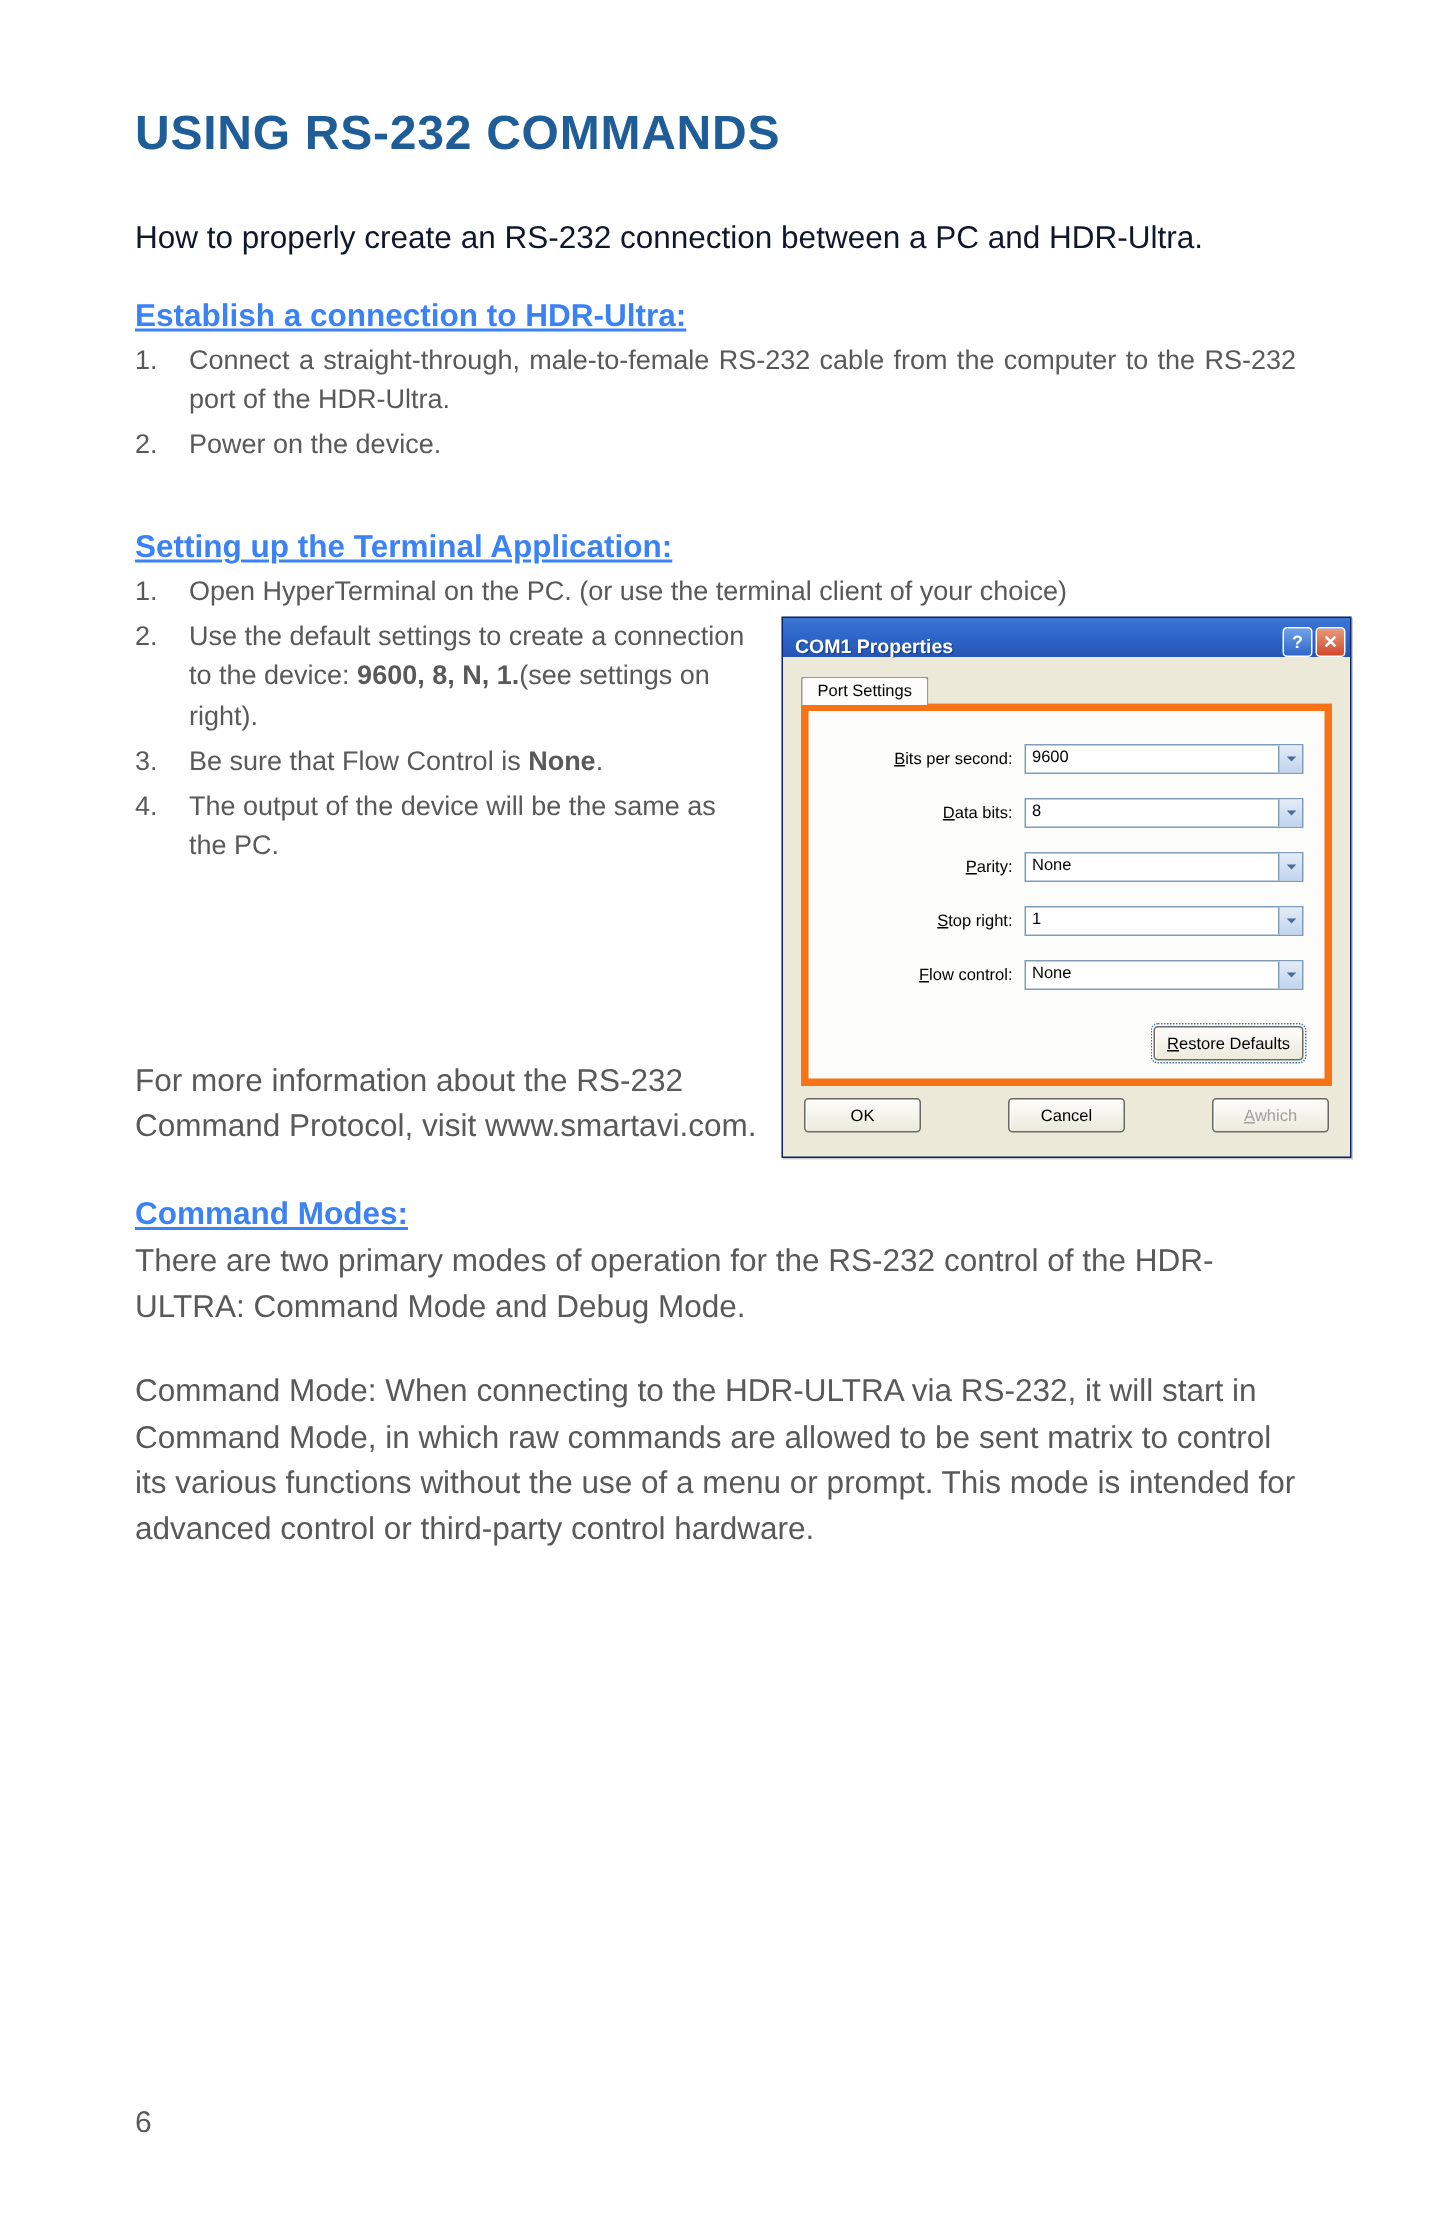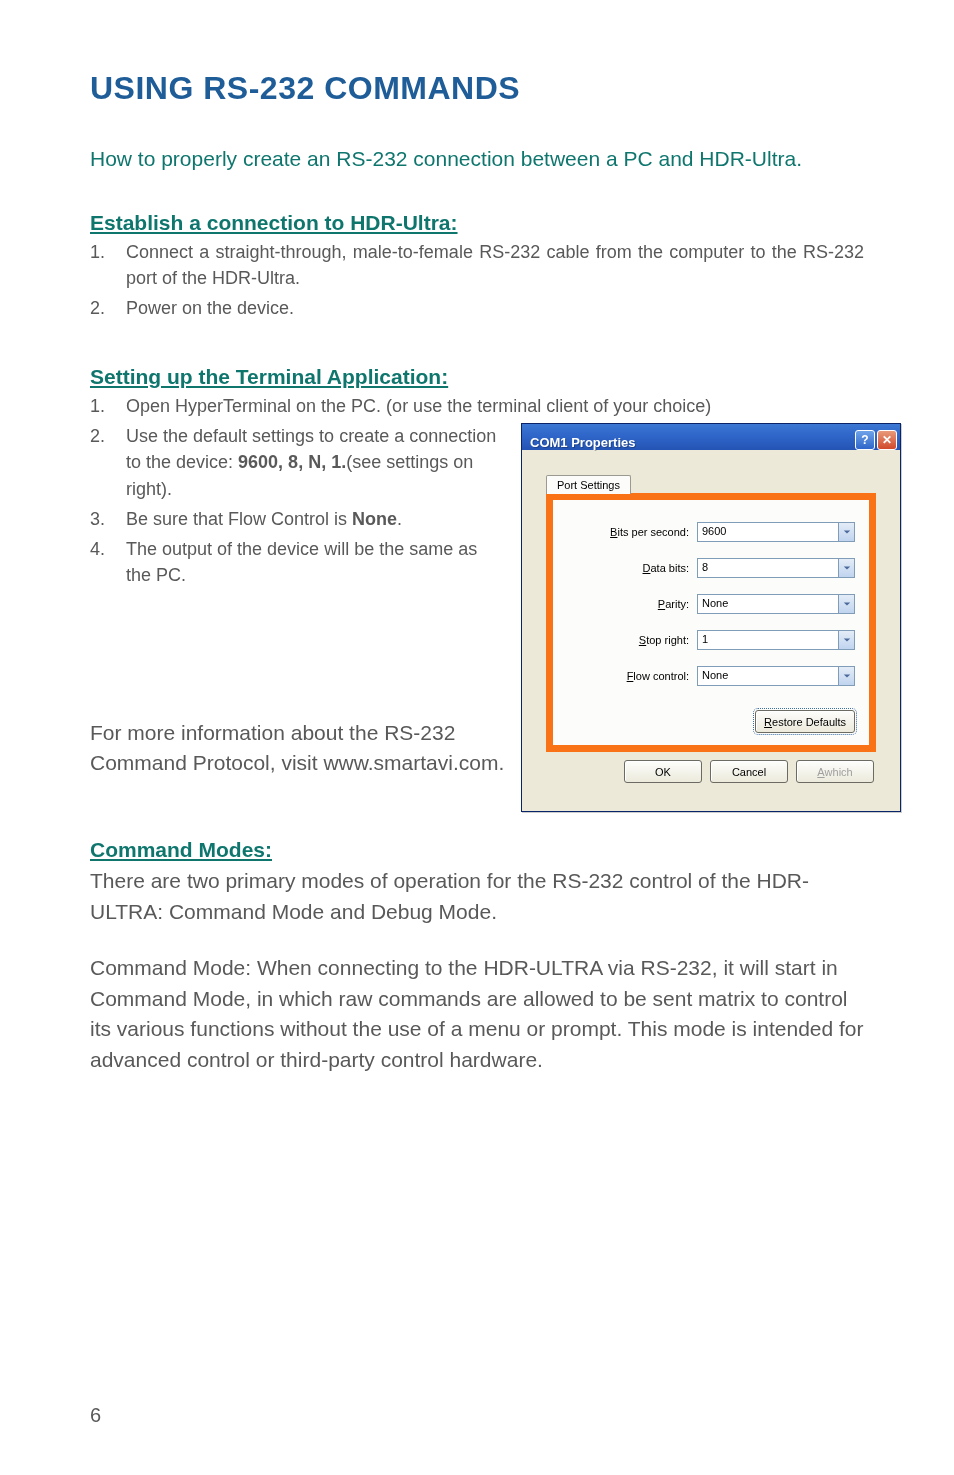--- a/index.html
+++ b/index.html
@@ -14,26 +14,26 @@
   }
   h1 {
     color: #1f5d99;
     font-size: 32px;
     font-weight: 900;
     letter-spacing: 0.5px;
     margin-bottom: 40px;
     font-family: Arial, Helvetica, sans-serif;
   }
   .intro {
-    color: #0f766e;
+    color: #0f172a;
     font-size: 21px;
-    margin-bottom: 40px;
+    margin-bottom: 28px;
   }
   .section-head {
-    color: #0f766e;
+    color: #3b82f6;
     font-size: 21px;
     font-weight: 900;
     text-decoration: underline;
     margin-bottom: 4px;
   }
   ol {
     list-style: none;
     padding-left: 0;
     margin-bottom: 20px;
   }
@@ -97,36 +97,36 @@
     font-size: 12px;
     color: #fff;
   }
   .tb-help {
     background: linear-gradient(to bottom,#6fa3e8,#2f66c9);
   }
   .tb-close {
     background: linear-gradient(to bottom,#e89a7a,#d04a2b);
   }
   .dlg-body {
-    padding: 24px;
+    padding: 12px;
   }
   .tab {
     display: inline-block;
     background: #fcfcfa;
     border: 1px solid #9a9a90;
     border-bottom: none;
     padding: 3px 10px;
     font-size: 11px;
     border-radius: 2px 2px 0 0;
     position: relative;
     top: 1px;
     z-index: 2;
   }
   .tab-pane {
-    border: 7px solid #f97316;
+    border: 5px solid #f97316;
     background: #fcfcfa;
     padding: 22px 14px 12px 14px;
   }
   .field-row {
     display: flex;
     align-items: center;
     margin-bottom: 16px;
   }
   .field-row label {
     width: 130px;
@@ -175,21 +175,21 @@
     box-shadow: inset 1px 1px 0 #fff;
   }
   .win-btn .ul { text-decoration: underline; }
   .btn-default {
     outline: 1px dotted #3b6ea5;
     outline-offset: 1px;
   }
   .btn-disabled { color: #a0a0a0; }
   .dlg-buttons {
     display: flex;
-    justify-content: flex-end;
+    justify-content: space-between;
     gap: 8px;
     padding: 8px 2px 4px 2px;
   }
 
   .para {
     font-size: 21px;
     color: #595959;
     line-height: 1.45;
     margin-bottom: 12px;
   }

